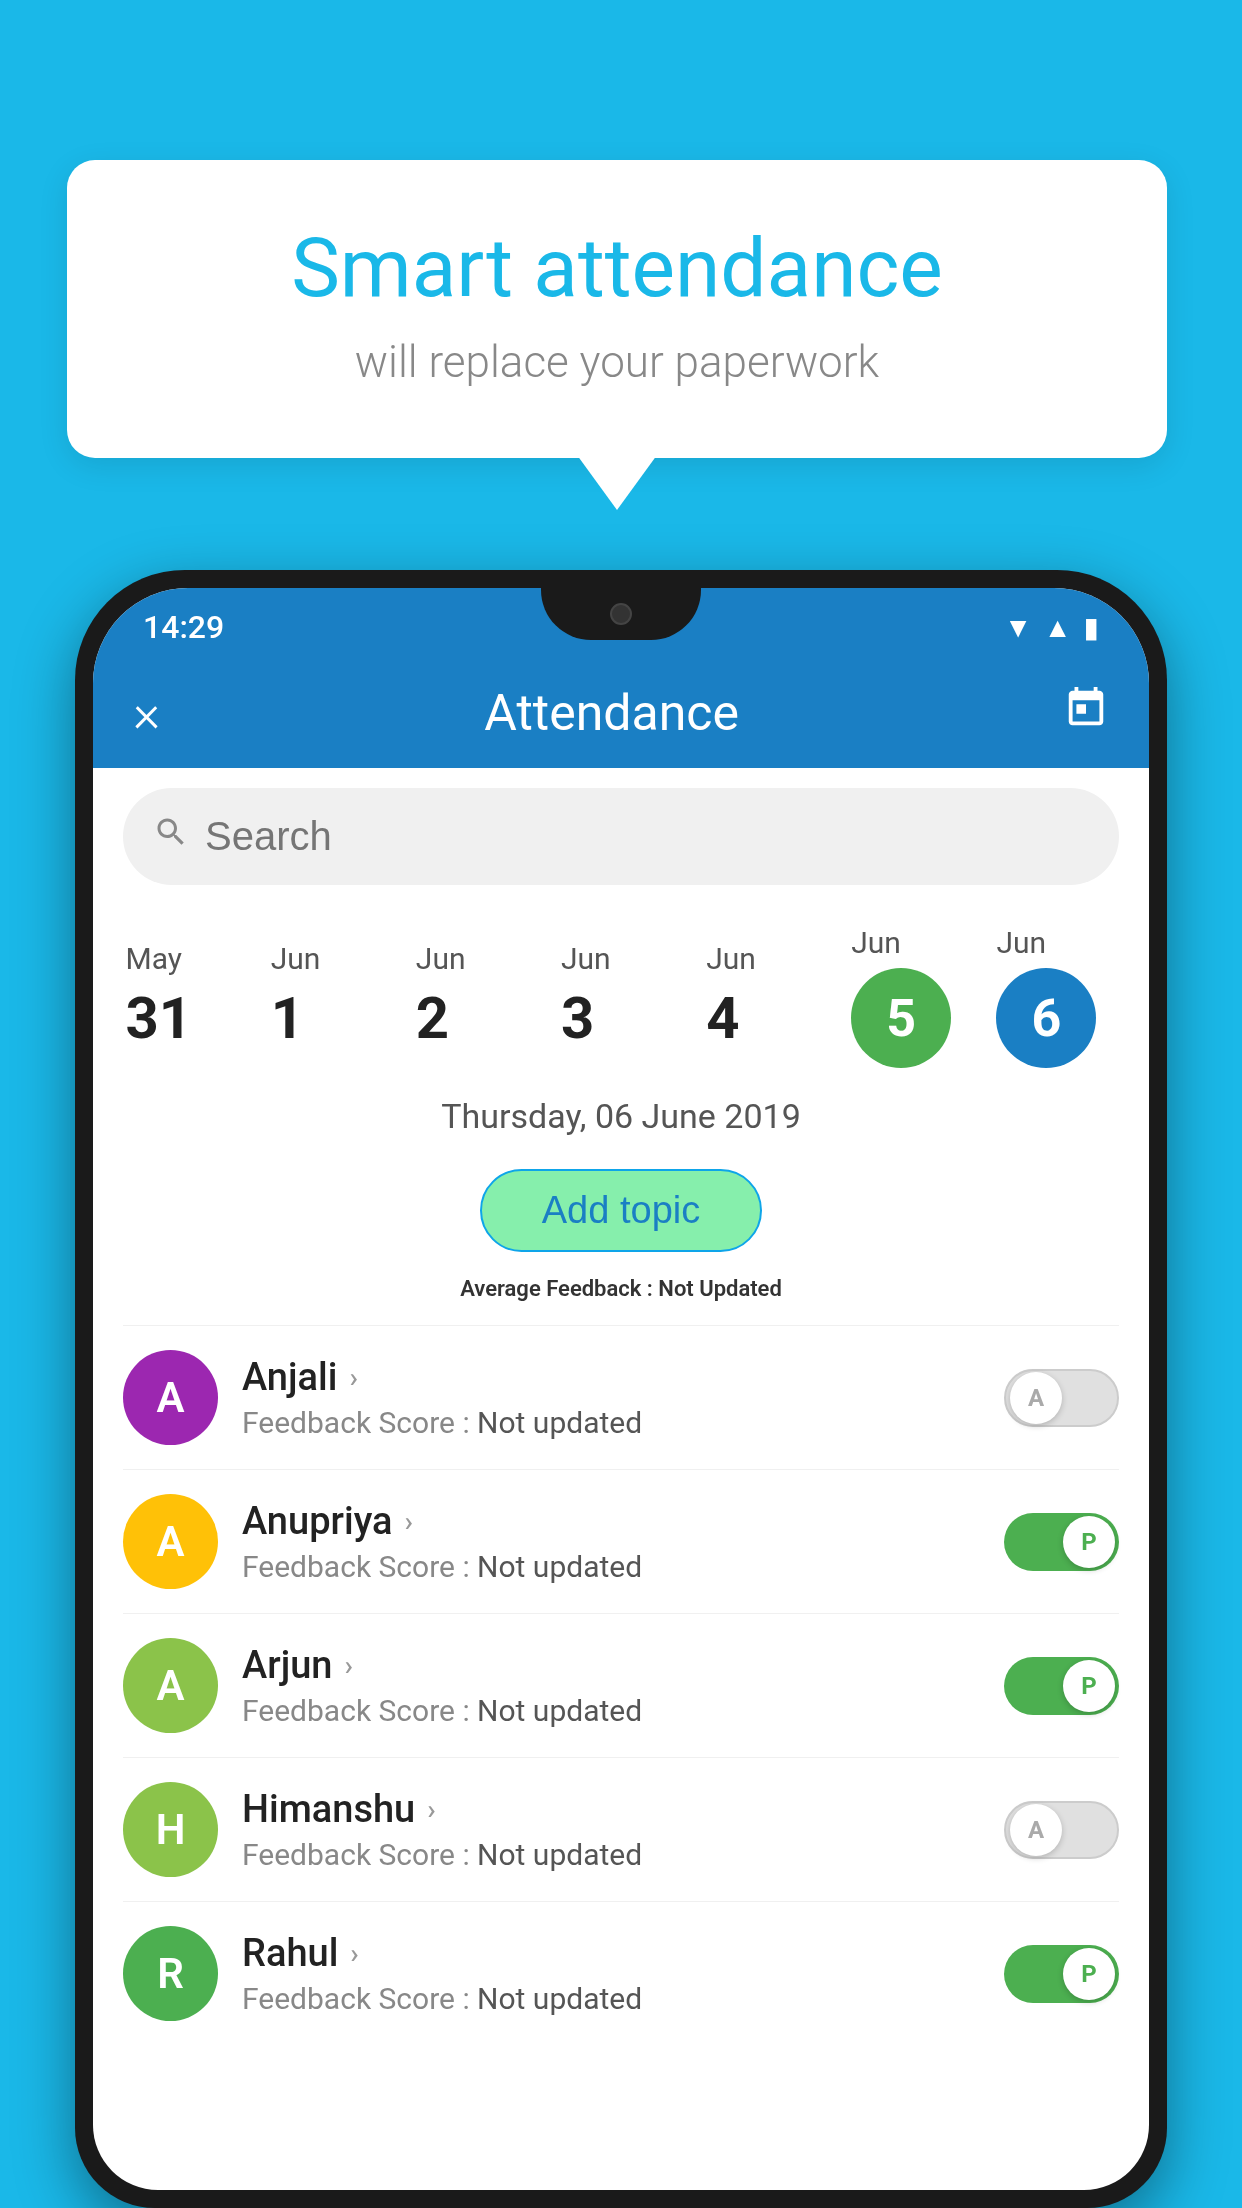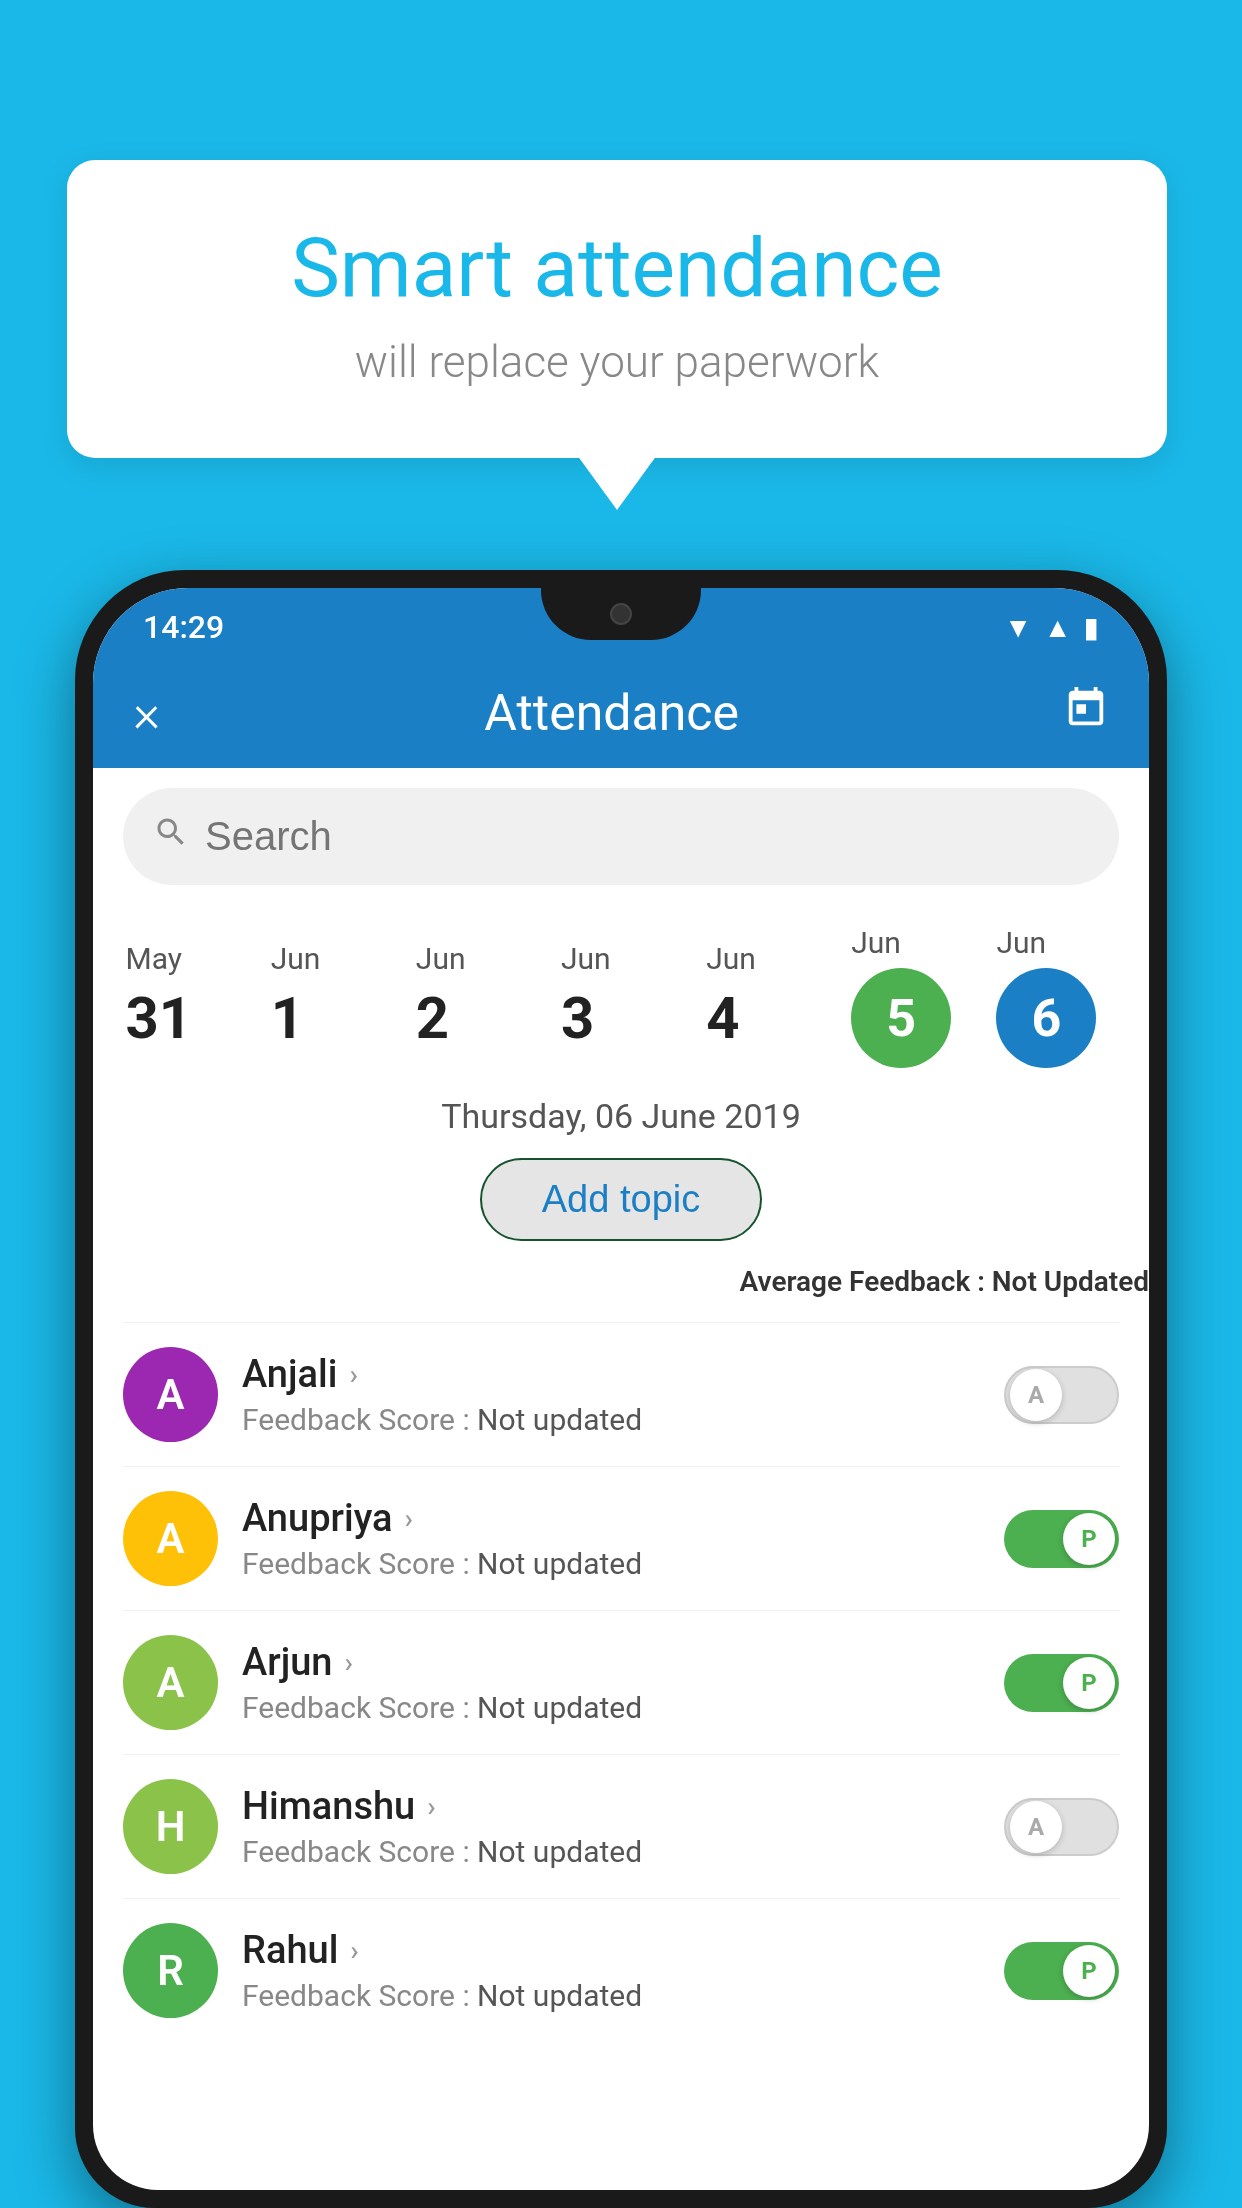--- a/index.html
+++ b/index.html
@@ -216,35 +216,35 @@
     .selected-date-label {
       text-align: center;
       font-size: 34px;
       color: #555;
       padding: 28px 16px 18px;
     }
 
     
     .add-topic-btn {
       display: block;
-      margin: 4px auto 24px;
-      border: 2px solid #14532d;
+      margin: 15px auto 24px;
+      border: 2px solid #0ea5e9;
       border-radius: 50px;
       padding: 18px 60px;
       color: #1a7fc4;
       font-size: 38px;
-      background: #e5e5e5;
+      background: #86efac;
       cursor: pointer;
       width: fit-content;
     }
 
     
     .avg-feedback {
-      text-align: right;
-      font-size: 28px;
+      text-align: center;
+      font-size: 22px;
       color: #888;
       padding-bottom: 24px;
     }
     .avg-feedback span {
       color: #333;
       font-weight: 600;
     }
 
     
     .student-list {

